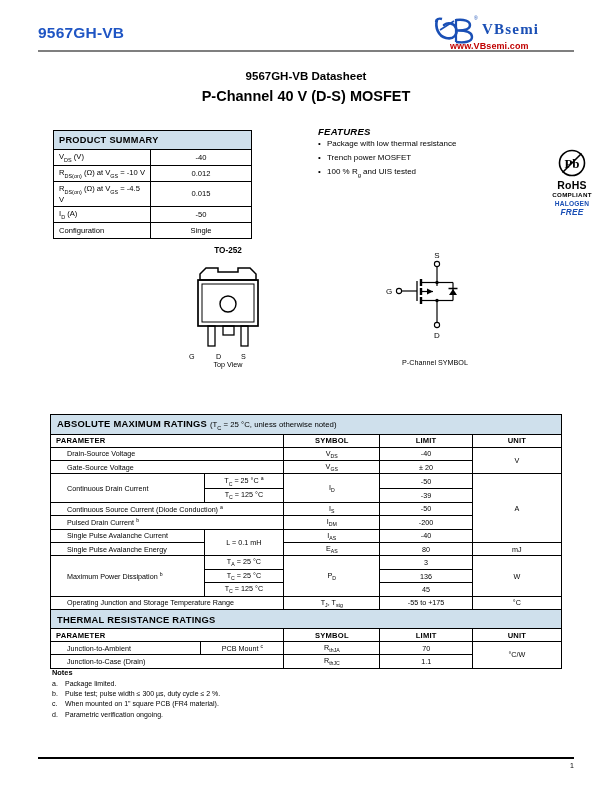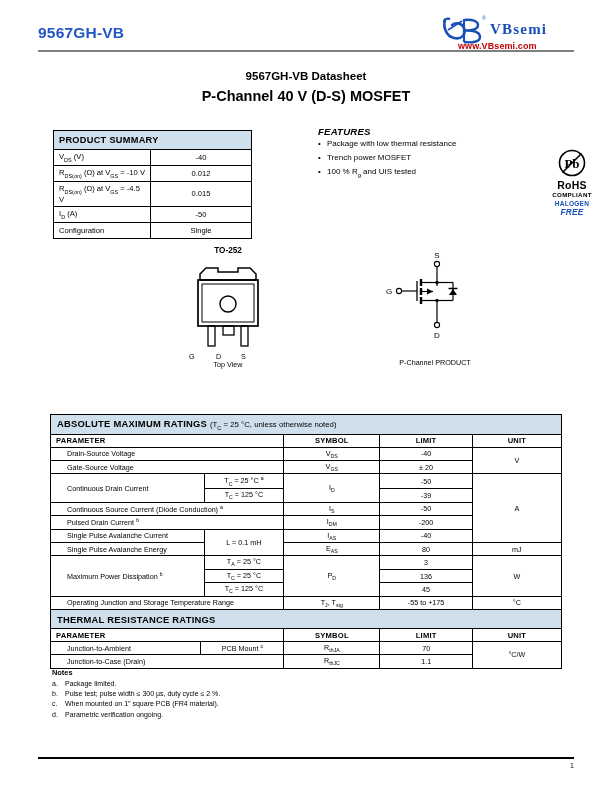--- a/index.html
+++ b/index.html
@@ -36,21 +36,21 @@
   #header-rule {
     position: absolute;
     left: 0;
     top: 30px;
     width: 536px;
     height: 2.2px;
     background: #7f7f7f;
   }
   #logo-block {
     position: absolute;
-    right: 4px;
+    right: 12px;
     top: -4px;
     width: 128px;
     height: 44px;
   }
   #logo-mark {
     position: absolute;
     left: 0px;
     top: 0px;
     width: 44px;
     height: 30px;
@@ -429,21 +429,21 @@
     <circle cx="62" cy="52.5" r="1.7" fill="#000"></circle>
     <line x1="62" y1="34.5" x2="78" y2="34.5" stroke="#000" stroke-width="1.2"></line>
     <line x1="62" y1="52.5" x2="78" y2="52.5" stroke="#000" stroke-width="1.2"></line>
     <line x1="78" y1="34.5" x2="78" y2="52.5" stroke="#000" stroke-width="1.2"></line>
     <polygon points="74,47 82,47 78,41" fill="#000"></polygon>
     <line x1="73.5" y1="40.5" x2="82.5" y2="40.5" stroke="#000" stroke-width="1.5"></line>
     <line x1="62" y1="52.5" x2="62" y2="74" stroke="#000" stroke-width="1.2"></line>
     <circle cx="62" cy="77" r="2.6" fill="none" stroke="#000" stroke-width="1.1"></circle>
     <text x="62" y="90" font-family="Liberation Sans, sans-serif" font-size="8" text-anchor="middle" fill="#000">D</text>
   </svg>
-  <div id="schematic-caption">P-Channel PRODUCT</div>
+  <div id="schematic-caption">P-Channel SYMBOL</div>
 </div>
 
 <table class="rt" id="ratings">
   <tbody id="ratings-body">
       <tr>
         <td class="banner" colspan="5"><span>ABSOLUTE MAXIMUM RATINGS</span> <span class="sm">(T<sub>C</sub> = 25 °C, unless otherwise noted)</span></td>
       </tr>
       <tr>
         <td class="colhdr ph" colspan="2" style="width: 183px;">PARAMETER</td>
         <td class="colhdr" style="width: 85px;">SYMBOL</td>

